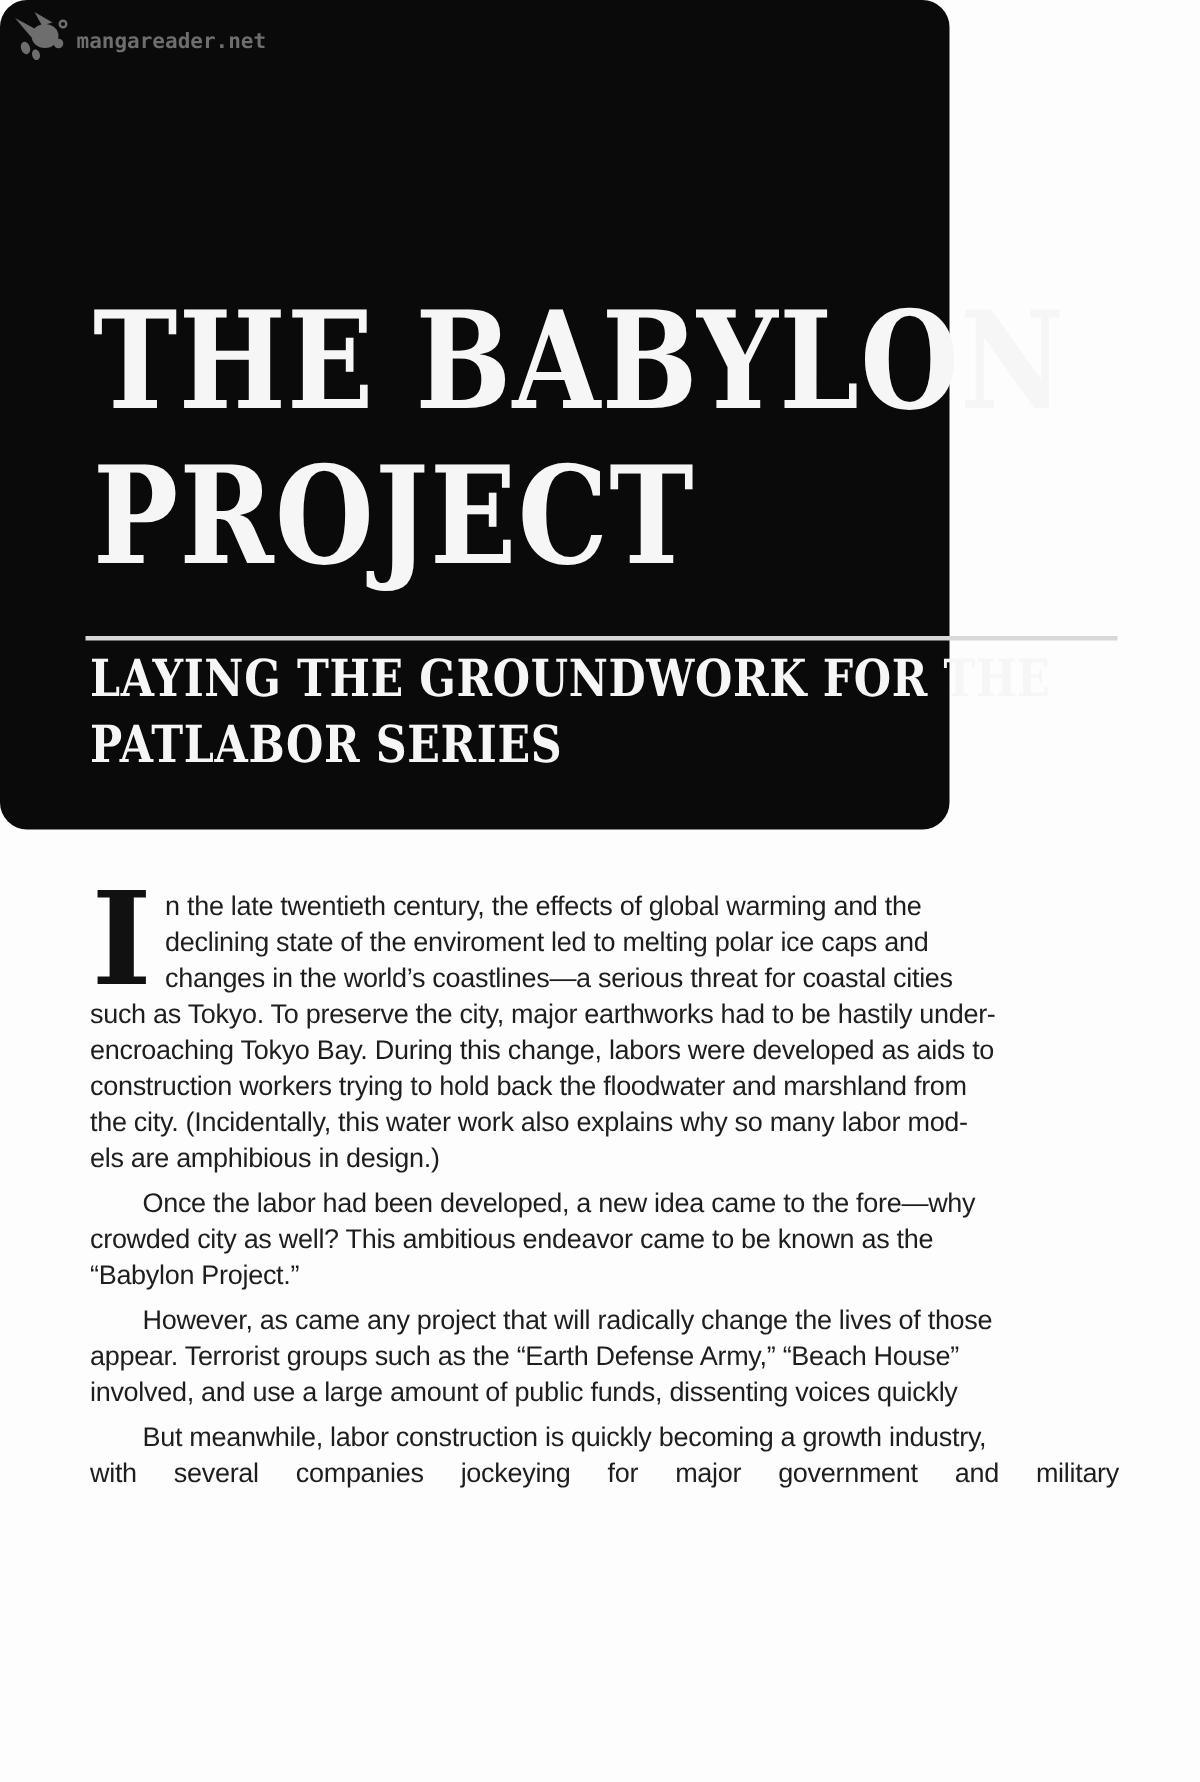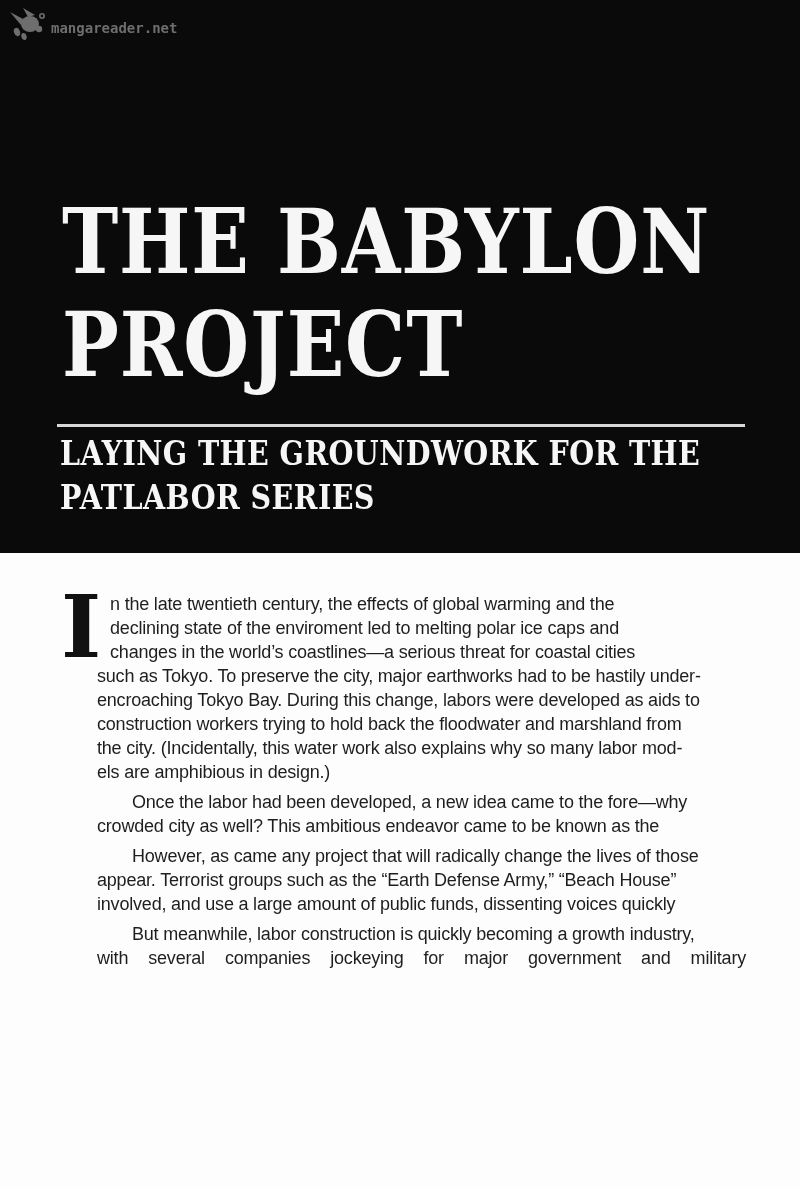--- a/index.html
+++ b/index.html
@@ -12,22 +12,23 @@
     --dropcap-color:#111111;
   }
   html,body{margin:0;padding:0;background:#fff;}
   .page{
     position:relative;width:800px;height:1188px;
     background:var(--page-bg);overflow:hidden;
     font-family:"Liberation Sans",sans-serif;
   }
   
   .header{
-    position:absolute;left:0;top:0;width:800px;height:553px;
+    position:absolute;left:0;top:0;width:633px;height:553px;
     background:var(--header-bg);
+    border-radius:18px;
   }
   .watermark{
     position:absolute;left:8px;top:8px;
     display:flex;align-items:center;gap:3px;
     color:var(--watermark-text);
   }
   .watermark svg{display:block;}
   .watermark .site{
     font-family:"DejaVu Sans Mono",monospace;
     font-weight:bold;font-size:14px;letter-spacing:0;
@@ -54,21 +55,21 @@
     letter-spacing:0.5px;
   }
   
   .article{
     position:absolute;left:60px;top:592px;width:686px;
     font-size:18px;line-height:24px;letter-spacing:-0.2px;
     color:var(--body-text);
   }
   .para{margin:0;}
   .para + .para{margin-top:6px;}
-  .line{text-align:left;margin-left:37px;}
+  .line{text-align:left;}
   .line.first{text-indent:35px;}
   .line.stretch{text-align:justify;text-align-last:justify;}
   .dropcap{
     float:left;
     font-family:"DejaVu Serif",serif;font-weight:bold;
     font-size:86px;line-height:64px;height:68px;
     margin:3px 9px 0 1px;
     color:var(--dropcap-color);
   }
 </style>
@@ -116,20 +117,21 @@
         <div class="line">changes in the world’s coastlines—a serious threat for coastal cities</div>
         <div class="line">such as Tokyo. To preserve the city, major earthworks had to be hastily under-</div>
         <div class="line">encroaching Tokyo Bay. During this change, labors were developed as aids to</div>
         <div class="line">construction workers trying to hold back the floodwater and marshland from</div>
         <div class="line">the city. (Incidentally, this water work also explains why so many labor mod-</div>
         <div class="line">els are amphibious in design.)</div>
       </div>
       <div class="para">
         <div class="line first">Once the labor had been developed, a new idea came to the fore—why</div>
         <div class="line">crowded city as well? This ambitious endeavor came to be known as the</div>
+        <div class="line">“Babylon Project.”</div>
       </div>
       <div class="para">
         <div class="line first">However, as came any project that will radically change the lives of those</div>
         <div class="line">appear. Terrorist groups such as the “Earth Defense Army,” “Beach House”</div>
         <div class="line">involved, and use a large amount of public funds, dissenting voices quickly</div>
       </div>
       <div class="para">
         <div class="line first">But meanwhile, labor construction is quickly becoming a growth industry,</div>
         <div class="line stretch">with several companies jockeying for major government and military</div>
       </div>

